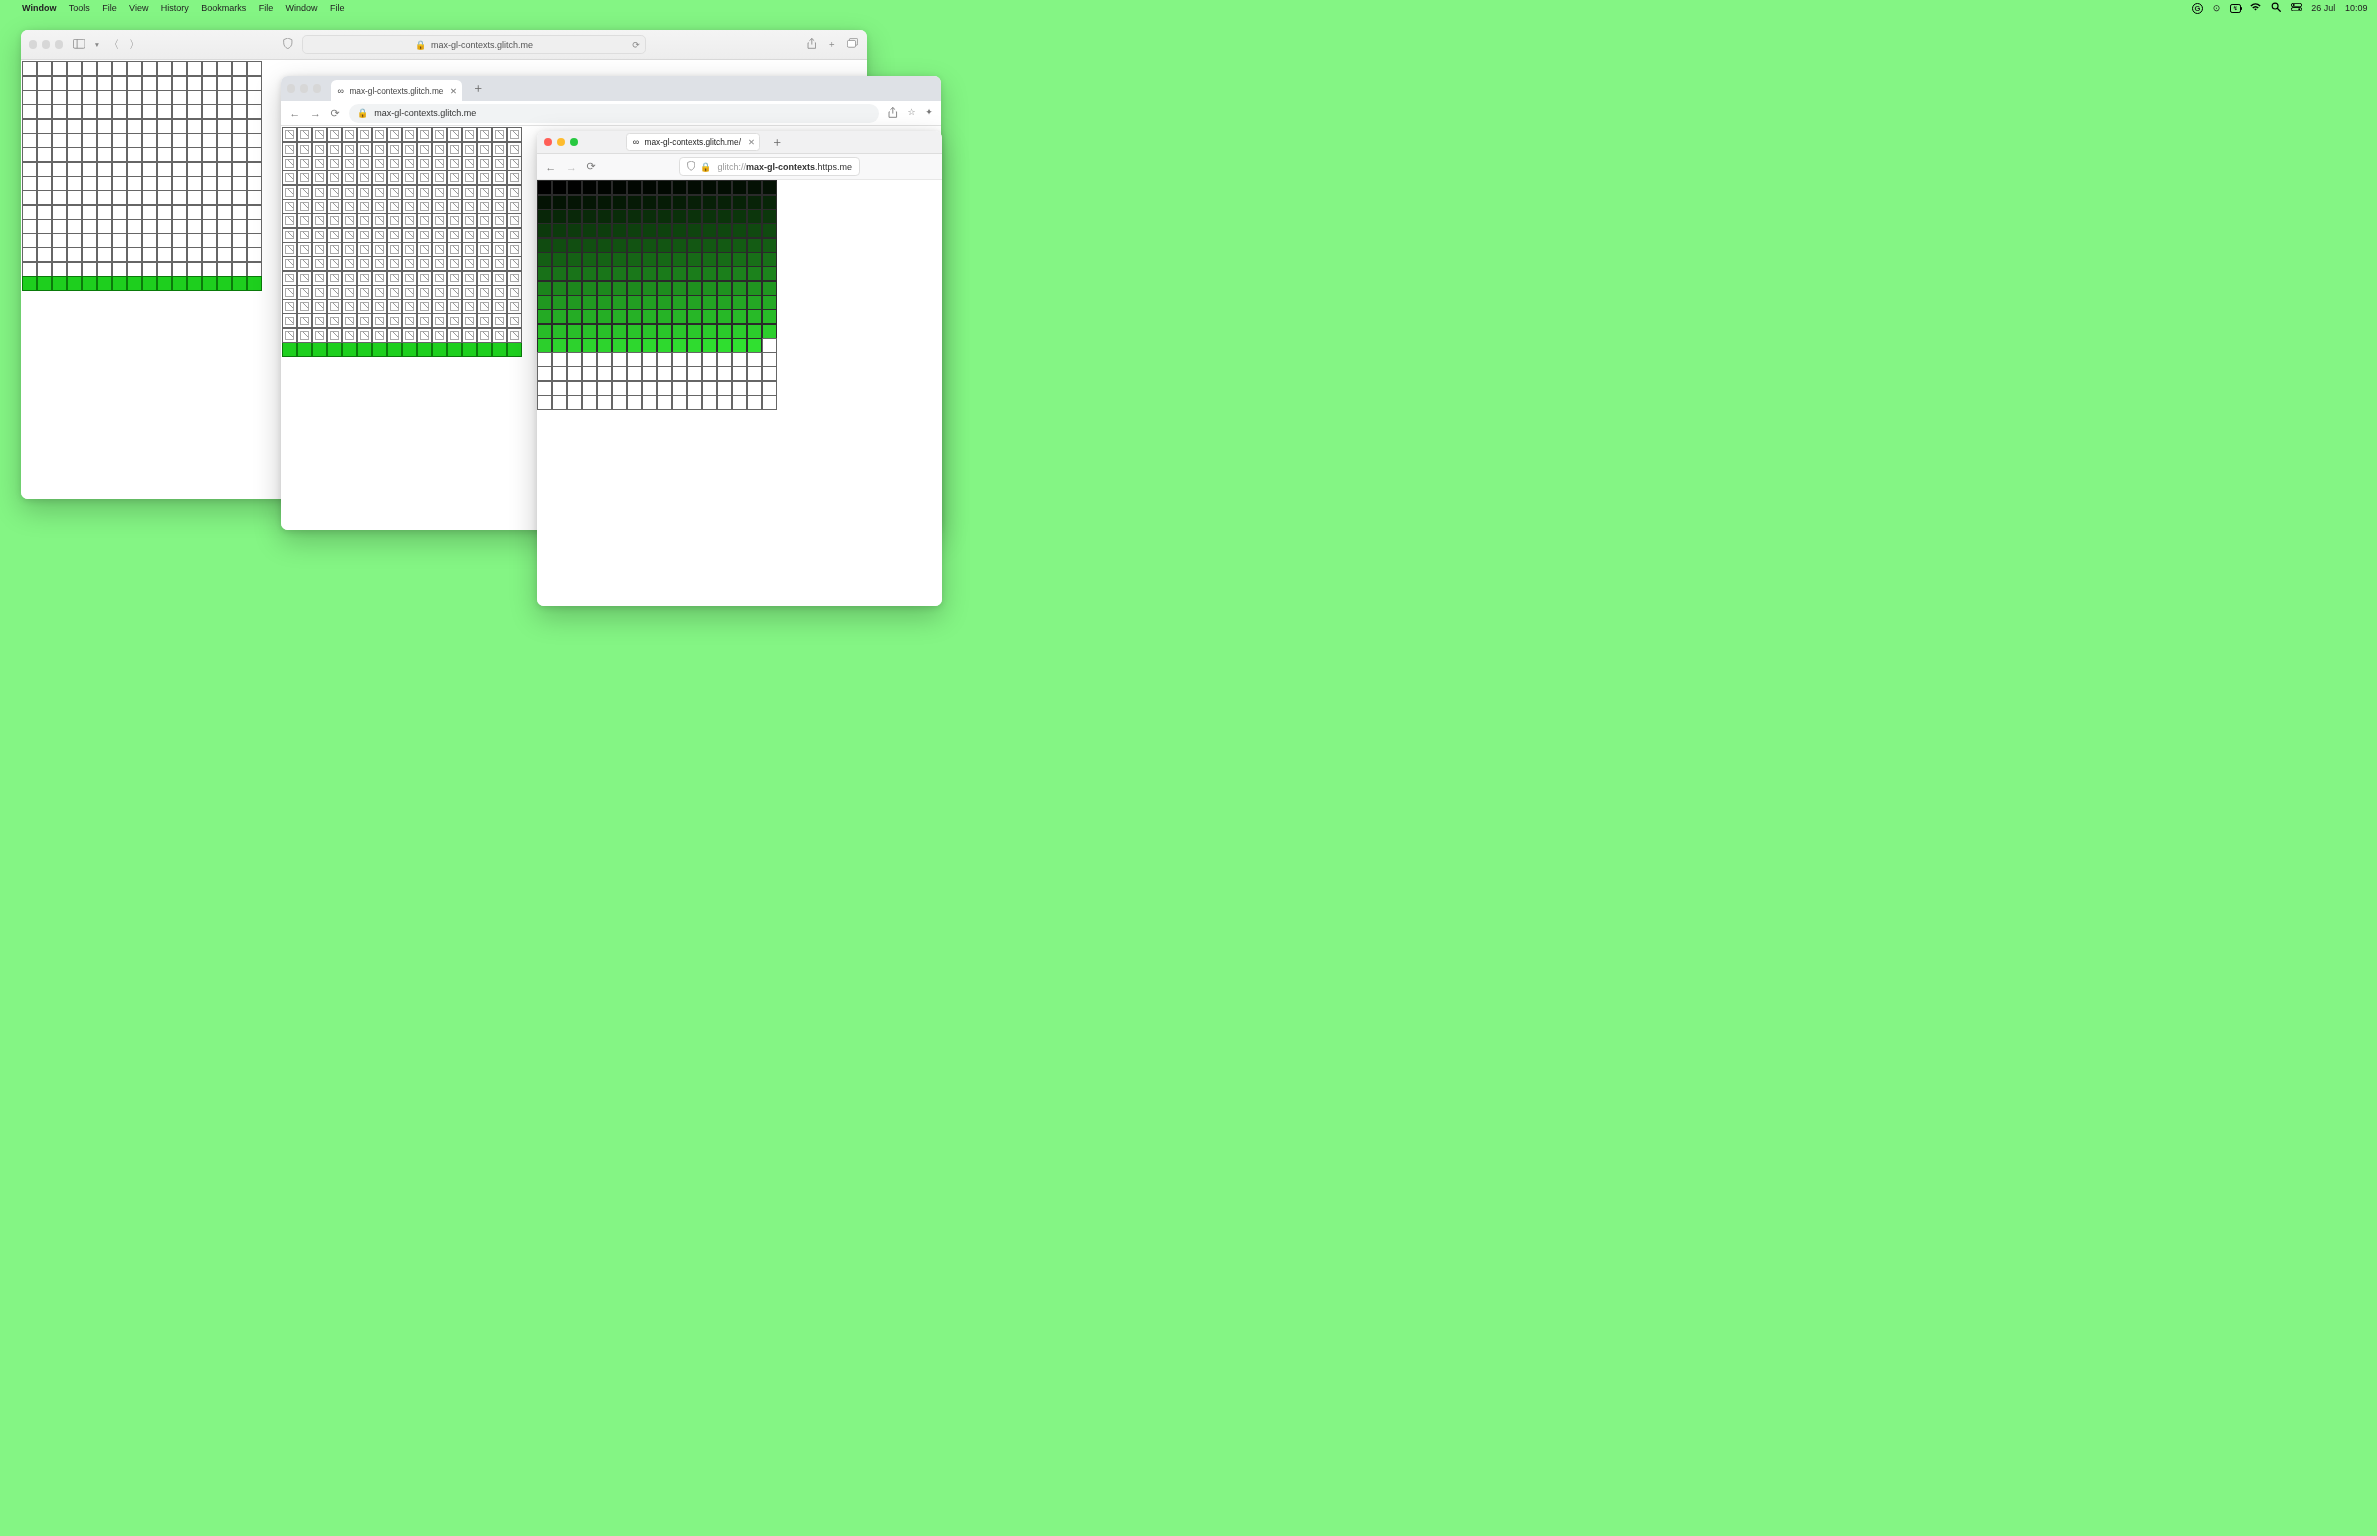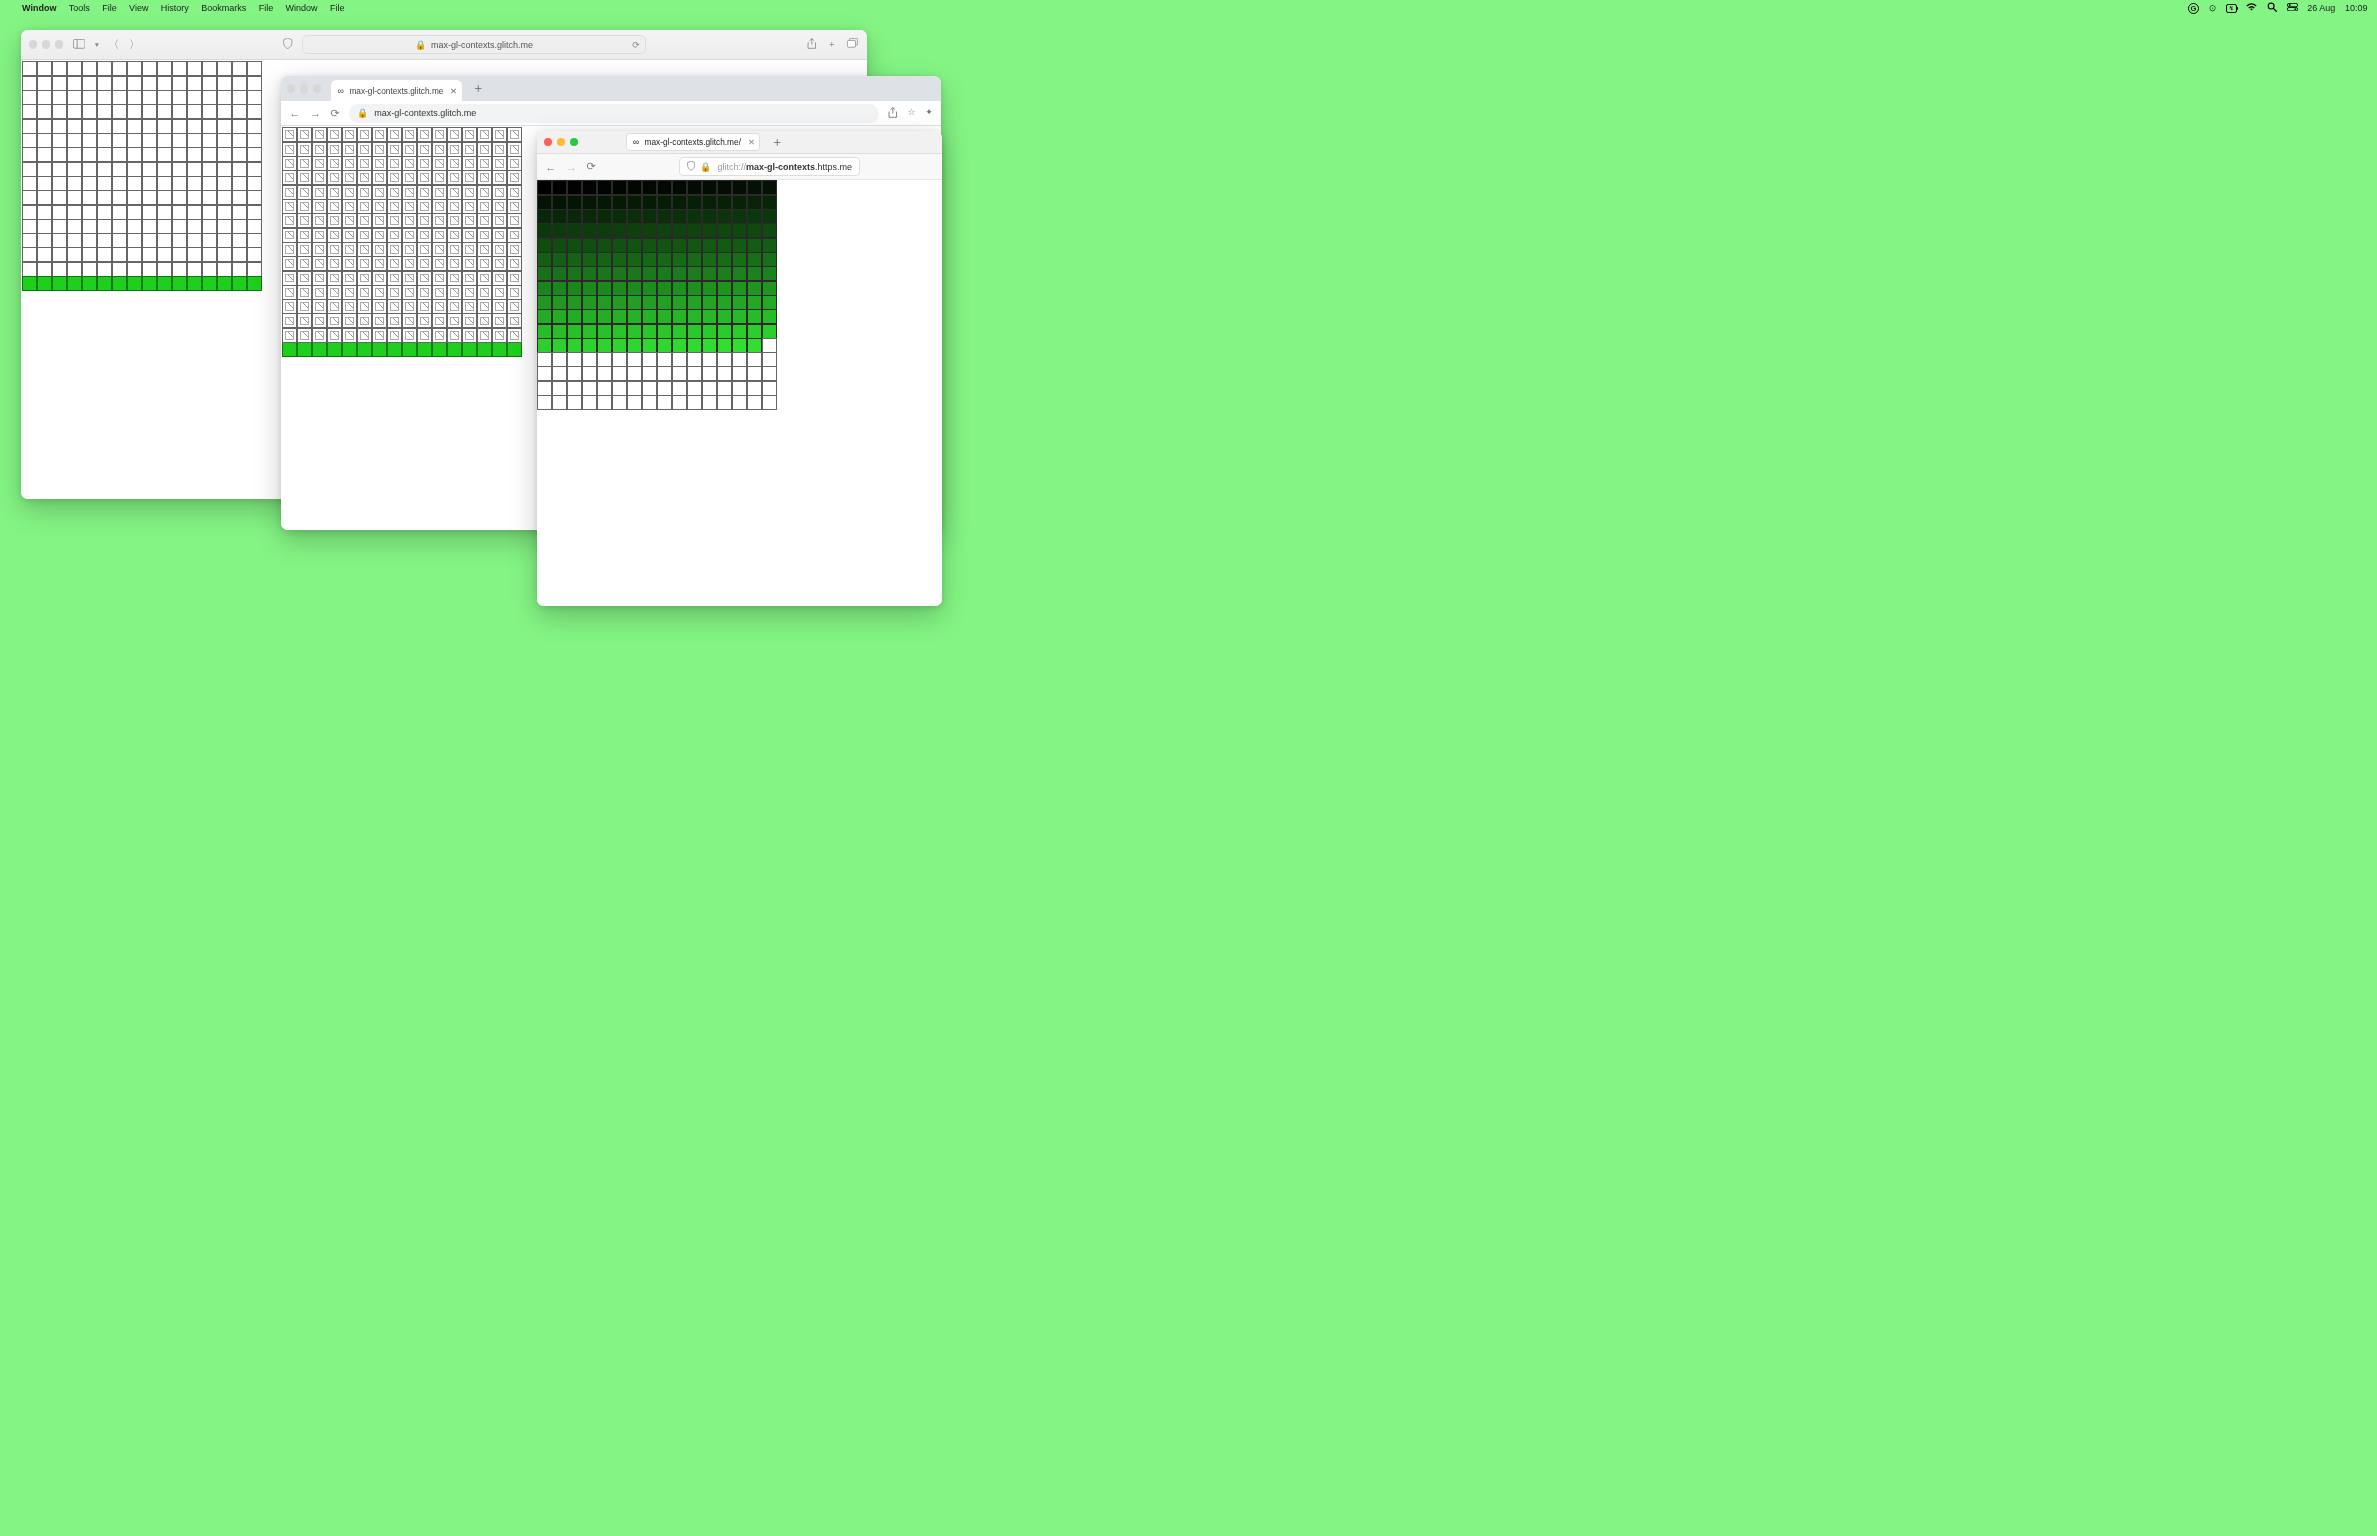--- a/index.html
+++ b/index.html
@@ -190,21 +190,21 @@
         </svg>
     </span>
     <span>
       <svg width="11" height="8.3" viewBox="0 0 16 12">
           <rect x="0.5" y="0.5" width="15" height="5" rx="2.5" fill="none" stroke="#000" stroke-width="1.3"></rect>
           <circle cx="4" cy="3" r="1.4" fill="#000"></circle>
           <rect x="0.5" y="6.5" width="15" height="5" rx="2.5" fill="none" stroke="#000" stroke-width="1.3"></rect>
           <circle cx="12" cy="9" r="1.4" fill="#000"></circle>
         </svg>
     </span>
-    <span>26 Aug</span>
+    <span>26 Jul</span>
     <span>10:09</span>
   </div>
 </div>
 
 <div class="window" style="left:20.6px; top:30px; width:846px; height:469px;">
   <div class="safari-toolbar">
     <div class="traffic">
       <div class="dot grey-dot"></div>
         <div class="dot grey-dot"></div>
         <div class="dot grey-dot"></div>

